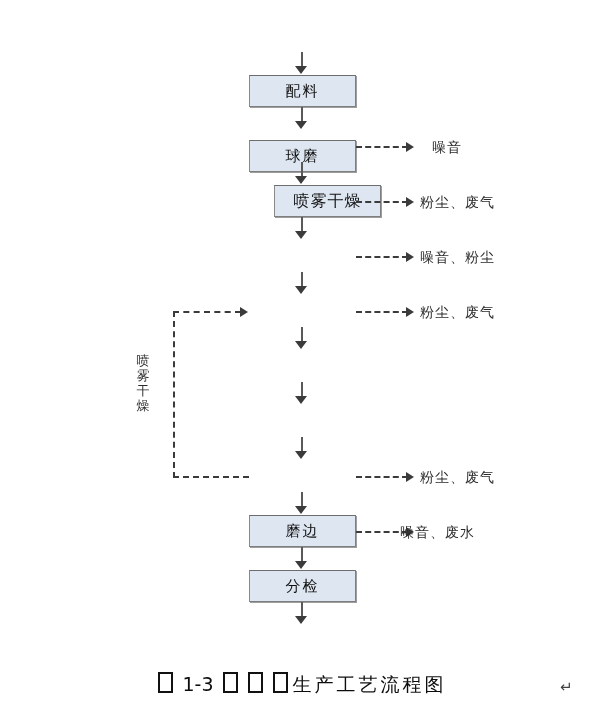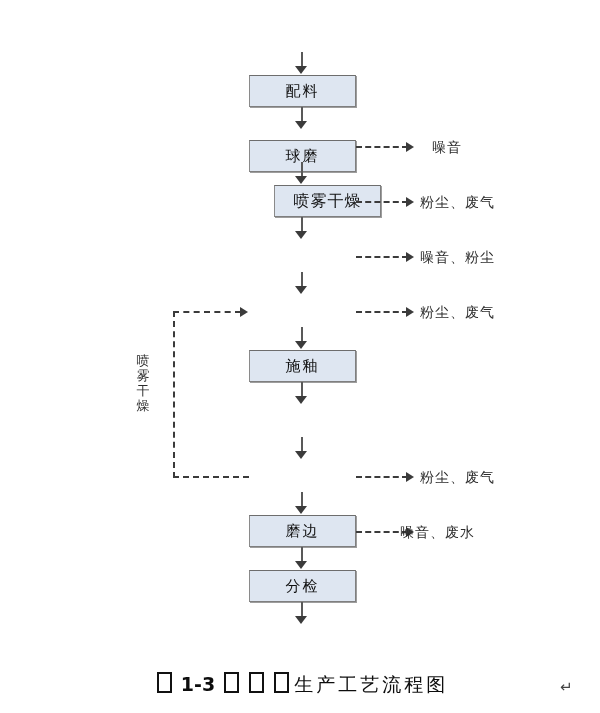--- a/index.html
+++ b/index.html
@@ -115,42 +115,41 @@
   }
   .caption .tofu {
     display: inline-block;
     width: 11px;
     height: 17px;
     border: 2px solid #111111;
     vertical-align: -2px;
     margin: 0 5px;
   }
   .caption .num {
-    font-weight: bold;
+    font-weight: normal;
     letter-spacing: 0px;
     margin: 0 4px;
   }
   .pilcrow {
     position: absolute;
     left: 560px;
     top: 678px;
     font-size: 15px;
     color: #444444;
     font-family: "DejaVu Sans", "Liberation Sans", sans-serif;
   }
 </style>
 </head>
 <body>
 
 <div id="canvas">
 
   <div class="node" style="top:75px">配料</div>
   <div class="node" style="top:140px">球磨</div>
   <div class="node wide-text" style="top:185px">喷雾干燥</div>
-  <div class="node" style="top:350px">施釉</div>
   <div class="node" style="top:570px">分检</div>
   <div class="node" style="top:515px">磨边</div>
 
   <div class="vline" style="top:52px;  height:16px"></div>
   <div class="varrow" style="top:66px"></div>
 
   <div class="vline" style="top:107px; height:16px"></div>
   <div class="varrow" style="top:121px"></div>
 
   <div class="vline" style="top:162px; height:16px"></div>

